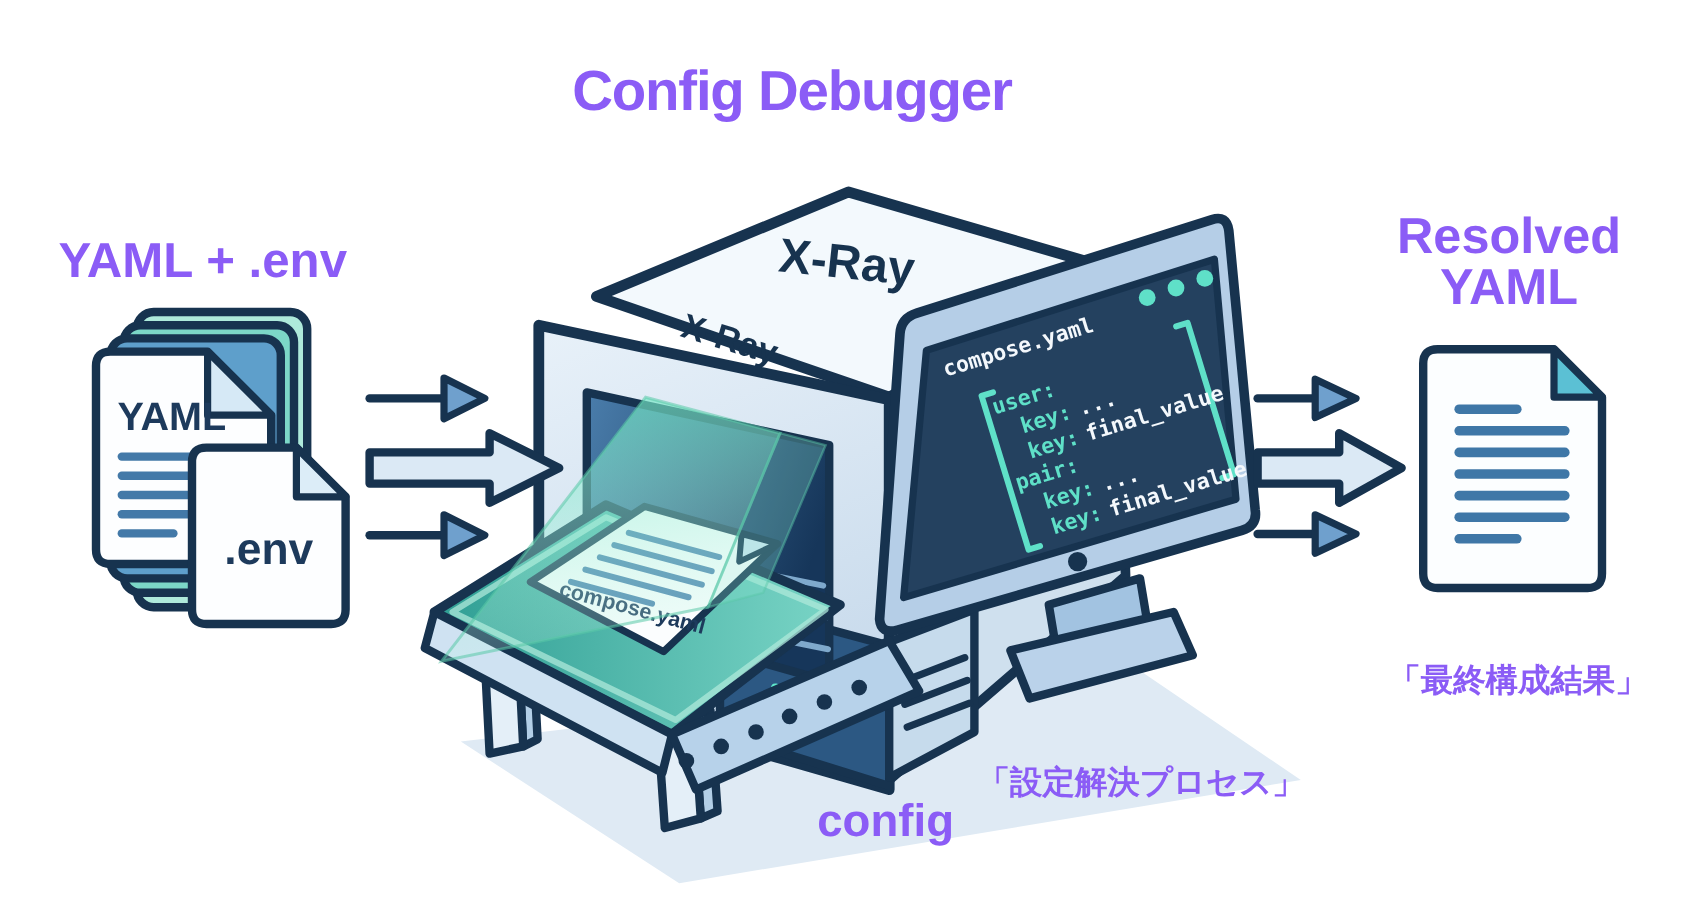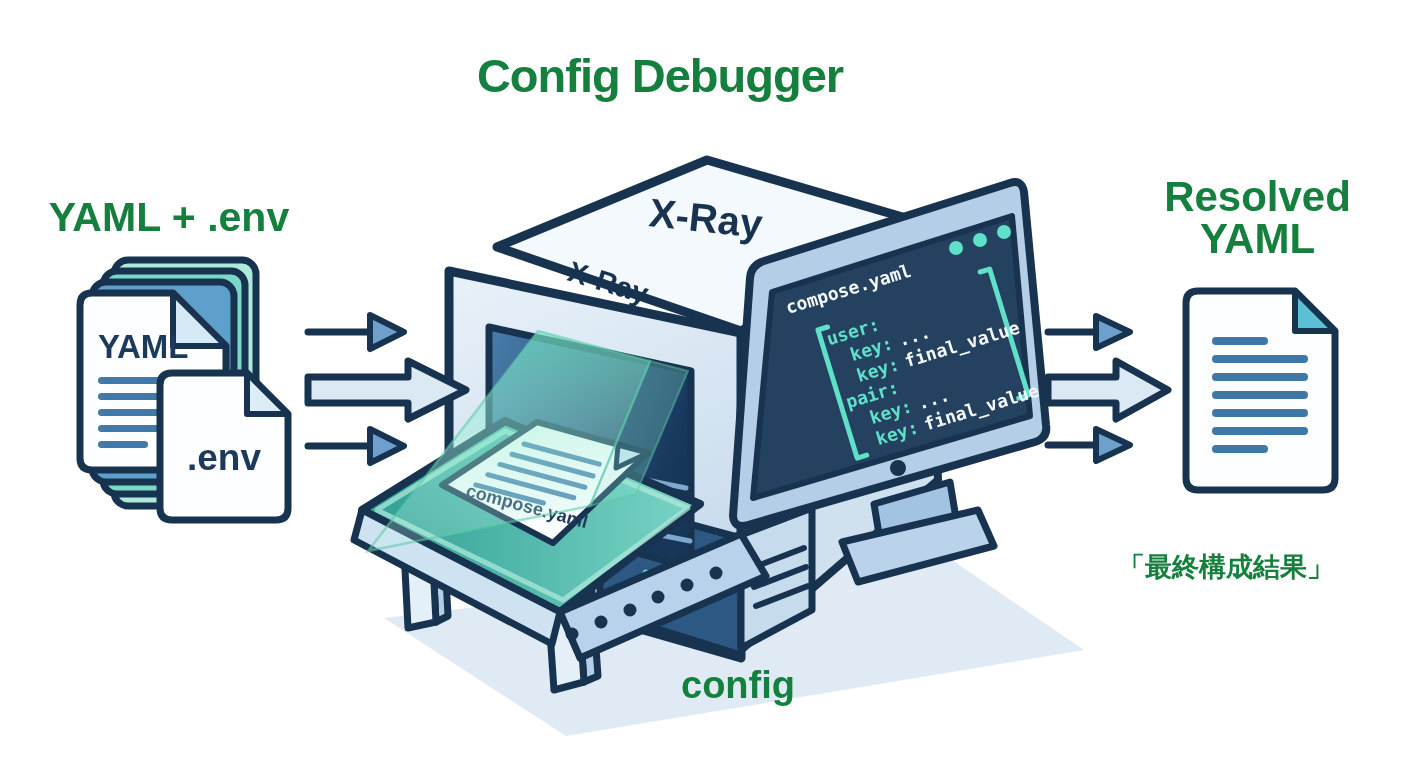--- a/index.html
+++ b/index.html
@@ -1,24 +1,24 @@
 <!DOCTYPE html>
 <html><head>
 <meta charset="utf-8">
 <style>
   html,body{margin:0;padding:0;background:#fff;}
   #stage{position:relative;width:1408px;height:768px;background:#ffffff;overflow:hidden;
          font-family:"Liberation Sans",sans-serif;color:#17334f;}
   #art{position:absolute;left:0;top:0;width:1408px;height:768px;}
-  .txt{position:absolute;text-align:center;color:#15803d;}
+  .txt{position:absolute;text-align:center;color:#8b5cf6;}
   .title{left:410px;top:48px;width:500px;font-size:47px;font-weight:800;letter-spacing:-1px;}
   .in-head{left:44px;top:194px;width:250px;font-size:41px;font-weight:800;}
   .out-head{left:1150px;top:176px;width:215px;font-size:42px;font-weight:800;line-height:42px;}
   .in-cap{left:36px;top:549px;width:300px;font-size:27px;font-weight:700;}
-  .out-cap{left:1096px;top:549px;width:260px;font-size:27px;font-weight:700;}
+  .out-cap{left:1135px;top:549px;width:260px;font-size:27px;font-weight:700;}
   .proc-cap{left:806px;top:634px;width:290px;font-size:27px;font-weight:700;}
   .config-lab{left:645px;top:664px;width:150px;font-size:38px;font-weight:800;text-align:right;}
   .svglabel{font-family:"Liberation Sans",sans-serif;font-weight:800;fill:#17334f;}
   .code{font-family:"DejaVu Sans Mono",monospace;font-weight:700;font-size:18px;}
   .doclabel{font-family:"Liberation Sans",sans-serif;font-weight:800;fill:#1d3a5c;}
 </style>
 </head>
 <body>
 
 <div id="stage">
@@ -205,14 +205,15 @@
     </g>
   </svg>
 
   <div class="txt title">Config Debugger</div>
   <div class="txt in-head">YAML + .env</div>
   <div class="txt out-head">
     <div>Resolved</div>
     <div>YAML</div>
   </div>
   <div class="txt out-cap">「最終構成結果」</div>
+  <div class="txt proc-cap">「設定解決プロセス」</div>
   <div class="txt config-lab">config</div>
 </div>
 
 </body></html>

